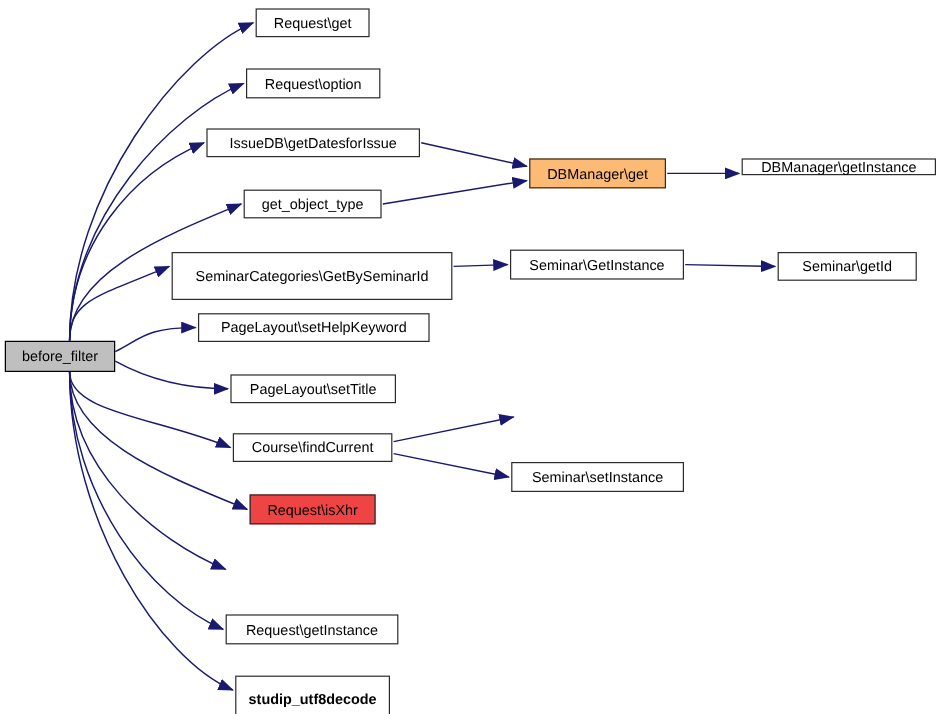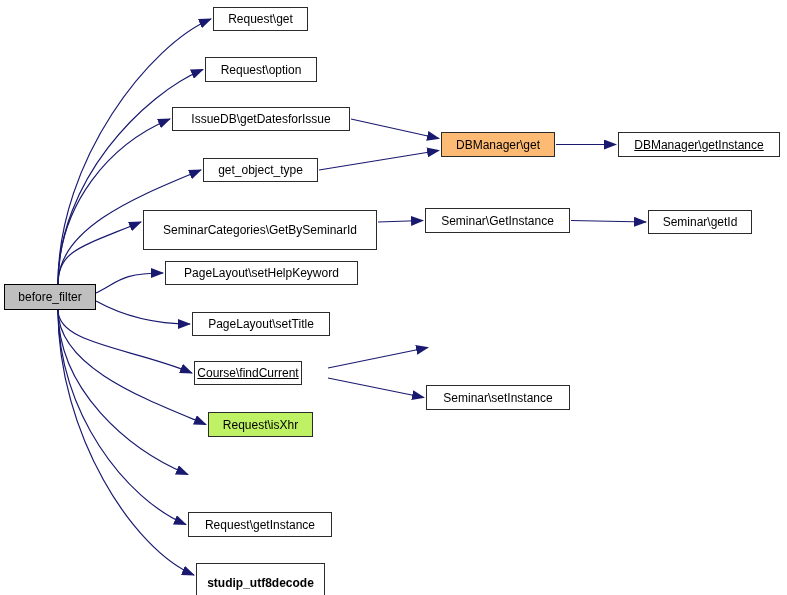--- a/index.html
+++ b/index.html
@@ -94,40 +94,40 @@
     </div>
     <div class="node" style="left: 143px; top: 210px; width: 234px; height: 40px; background: rgb(255, 255, 255);">
       <span>SeminarCategories\GetBySeminarId</span>
     </div>
     <div class="node" style="left: 165px; top: 261px; width: 193px; height: 24px; background: rgb(255, 255, 255);">
       <span>PageLayout\setHelpKeyword</span>
     </div>
     <div class="node" style="left: 192px; top: 312px; width: 138px; height: 24px; background: rgb(255, 255, 255);">
       <span>PageLayout\setTitle</span>
     </div>
-    <div class="node" style="left: 194px; top: 361px; width: 108px; height: 24px; background: rgb(255, 255, 255); text-decoration: underline;">
+    <div class="node" style="left: 194px; top: 361px; width: 133px; height: 24px; background: rgb(255, 255, 255);">
       <span>Course\findCurrent</span>
     </div>
-    <div class="node" style="left: 208px; top: 412px; width: 105px; height: 25px; background: #bef264;">
+    <div class="node" style="left: 208px; top: 412px; width: 105px; height: 25px; background: #ef4444;">
       <span>Request\isXhr</span>
     </div>
     <div class="node" style="left: 188px; top: 512px; width: 144px; height: 25px; background: rgb(255, 255, 255);">
       <span>Request\getInstance</span>
     </div>
     <div class="node" style="left: 196px; top: 563px; width: 129px; height: 40px; background: rgb(255, 255, 255); font-weight: bold;">
       <span>studip_utf8decode</span>
     </div>
     <div class="node" style="left: 441px; top: 132px; width: 114px; height: 25px; background: #fdba74;">
       <span>DBManager\get</span>
     </div>
-    <div class="node" style="left: 618px; top: 132px; width: 162px; height: 25px; background: rgb(255, 255, 255); text-decoration: underline;">
+    <div class="node" style="left: 618px; top: 132px; width: 162px; height: 14px; background: rgb(255, 255, 255);">
       <span>DBManager\getInstance</span>
     </div>
     <div class="node" style="left: 425px; top: 208px; width: 145px; height: 25px; background: rgb(255, 255, 255);">
       <span>Seminar\GetInstance</span>
     </div>
-    <div class="node" style="left: 648px; top: 210px; width: 104px; height: 24px; background: rgb(255, 255, 255);">
+    <div class="node" style="left: 648px; top: 210px; width: 116px; height: 24px; background: rgb(255, 255, 255);">
       <span>Seminar\getId</span>
     </div>
     <div class="node" style="left: 426px; top: 385px; width: 144px; height: 25px; background: rgb(255, 255, 255);">
       <span>Seminar\setInstance</span>
     </div>
   </div>
 
 </body></html>

